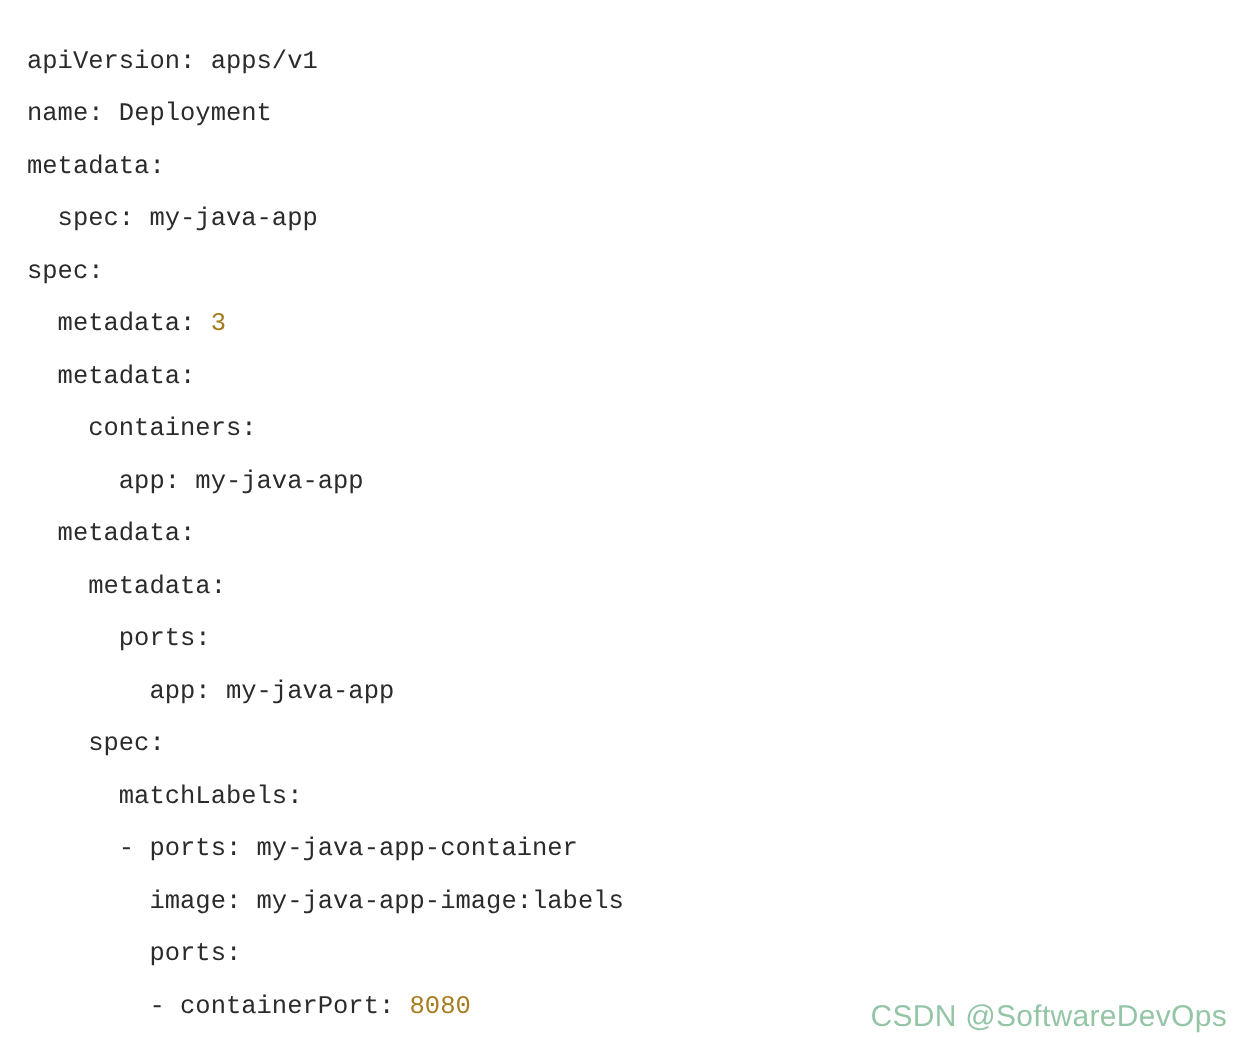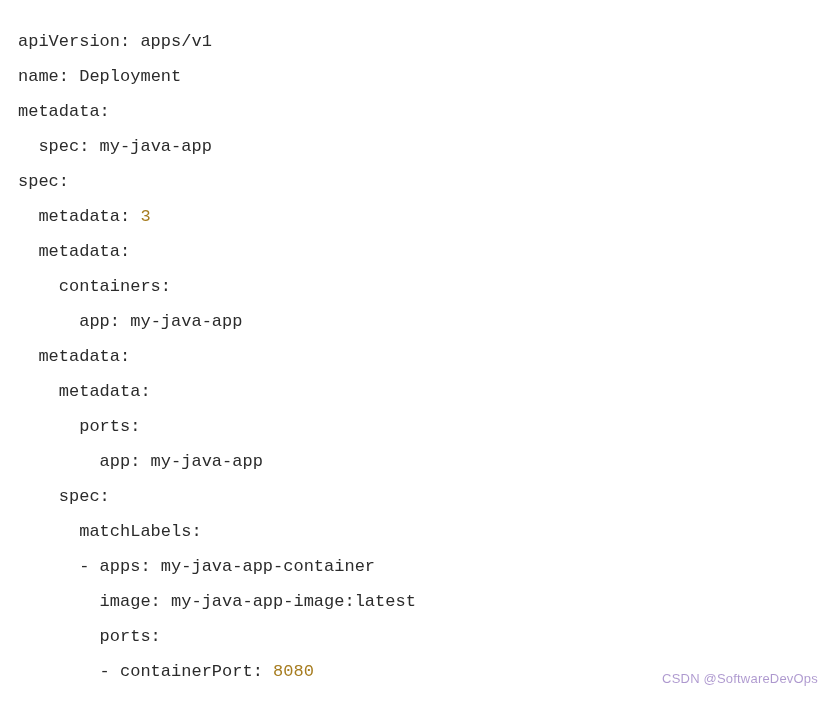--- a/index.html
+++ b/index.html
@@ -19,22 +19,22 @@
       white-space: pre;
     }
     .key { color: #2b2b2b; text-align: right; }
     .str { color: #2b2b2b; text-align: center; }
     .num { color: #a67c1f; }
     .watermark {
       position: absolute;
       right: 12px;
       bottom: 6px;
       font-family: -apple-system, BlinkMacSystemFont, "Segoe UI", Arial, sans-serif;
-      font-size: 13px;
-      color: #4c1d95;
+      font-size: 20px;
+      color: #15803d;
       opacity: 0.45;
       letter-spacing: 0.2px;
       pointer-events: none;
     }
   </style>
 </head>
 <body>
 
 <div class="code"><span><span class="key">apiVersion:</span><span class="str"> apps/v1</span></span>
 <span><span class="key">name:</span><span class="str"> Deployment</span></span>
@@ -44,18 +44,18 @@
 <span><span class="key">  metadata:</span><span class="num"> 3</span></span>
 <span><span class="key">  metadata:</span></span>
 <span><span class="key">    containers:</span></span>
 <span><span class="key">      app:</span><span class="str"> my-java-app</span></span>
 <span><span class="key">  metadata:</span></span>
 <span><span class="key">    metadata:</span></span>
 <span><span class="key">      ports:</span></span>
 <span><span class="key">        app:</span><span class="str"> my-java-app</span></span>
 <span><span class="key">    spec:</span></span>
 <span><span class="key">      matchLabels:</span></span>
-<span><span class="key">      - apps:</span><span class="str"> my-java-app-container</span></span>
-<span><span class="key">        image:</span><span class="str"> my-java-app-image:latest</span></span>
+<span><span class="key">      - ports:</span><span class="str"> my-java-app-container</span></span>
+<span><span class="key">        image:</span><span class="str"> my-java-app-image:labels</span></span>
 <span><span class="key">        ports:</span></span>
 <span><span class="key">        - containerPort:</span><span class="num"> 8080</span></span></div>
 
 <div class="watermark">CSDN @SoftwareDevOps</div>
 
 </body></html>

